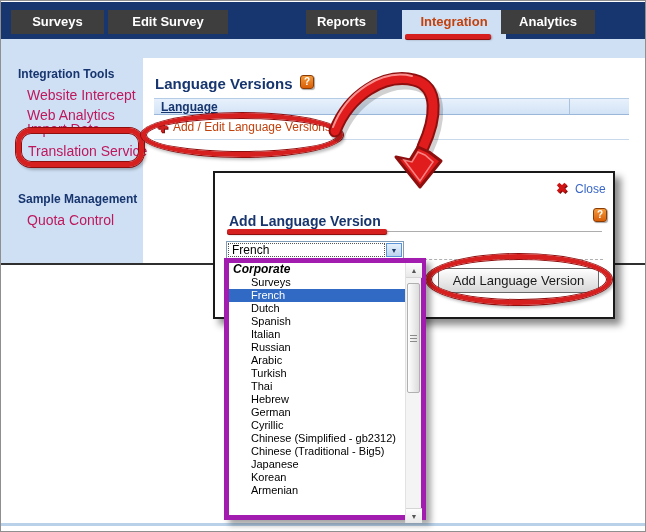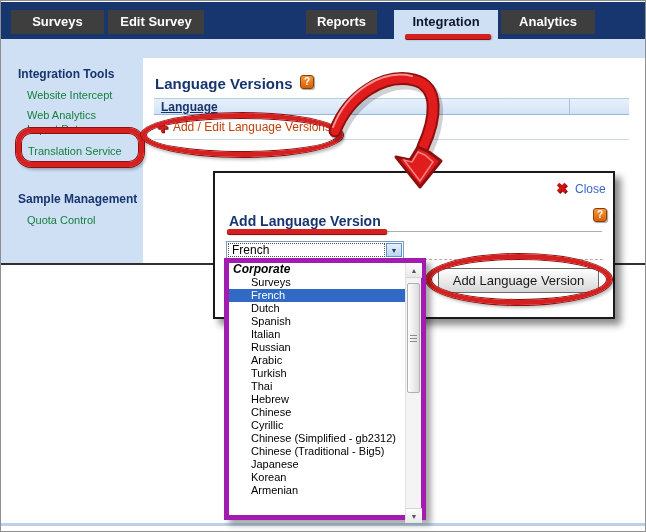--- a/index.html
+++ b/index.html
@@ -4,33 +4,33 @@
 <style>
   html,body{margin:0;padding:0;background:#fff;}
   *{box-sizing:border-box;}
   .screen{position:relative;width:646px;height:532px;background:#ffffff;border:1px solid #8f8f8f;
           font-family:"Liberation Sans",sans-serif;overflow:hidden;}
 
   
   .topbar{position:absolute;left:0;top:1px;width:644px;height:37px;background:#17356e;}
   .tab{position:absolute;top:8px;height:24px;background:#3f3e3e;color:#ffffff;font-size:13px;
        font-weight:bold;text-align:center;line-height:24px;cursor:default;}
-  .tab.active{background:#cfe0f5;color:#0f172a;height:36px;}
+  .tab.active{background:#cfe0f5;color:#c2410c;height:36px;margin-left:8px;}
   .tab-underline{position:absolute;left:404px;top:33px;width:86px;height:5px;background:#d61f1f;
        border-radius:2px;box-shadow:0 1px 0 #8f0f0f,1px 1px 2px rgba(0,0,0,.35);z-index:6;}
 
   
   .band{position:absolute;left:0;top:38px;width:644px;height:225px;background:#cfe0f5;}
   .main-white{position:absolute;left:142px;top:57px;width:502px;height:206px;background:#ffffff;}
   .content-bottom-line{position:absolute;left:0;top:262px;width:644px;height:2px;background:#2f2f2f;}
   .footer-line{position:absolute;left:0;top:522px;width:644px;height:3px;background:#b9d2ea;}
 
   
   .side-title{position:absolute;color:#17356e;font-size:12px;font-weight:bold;line-height:14px;}
-  .side-item{position:absolute;color:#15803d;font-size:11px;line-height:14px;cursor:pointer;}
+  .side-item{position:absolute;color:#be185d;font-size:14px;line-height:14px;cursor:pointer;}
 
   
   .page-title{position:absolute;left:154px;top:74px;color:#17356e;font-size:15px;font-weight:bold;}
   .help{position:absolute;width:14px;height:14px;border-radius:3px;border:1px solid #8a3c05;
         background:linear-gradient(#f49a3c,#d95f07);color:#fff;font-size:10px;font-weight:bold;
         text-align:center;line-height:12px;box-shadow:1px 1px 1px rgba(0,0,0,.35);cursor:pointer;}
   .tbl-head{position:absolute;left:153px;top:97px;width:475px;height:17px;
         background:linear-gradient(#e8f1fc,#d2e3f6);border-top:1px solid #b5cce6;border-bottom:1px solid #9ab6d8;}
   .tbl-head-label{position:absolute;left:7px;top:1px;color:#17356e;font-size:12px;font-weight:bold;
         text-decoration:underline;line-height:14px;cursor:pointer;}
@@ -89,21 +89,21 @@
 
   .arrow-svg{position:absolute;left:318px;top:66px;z-index:30;pointer-events:none;}
 </style>
 </head>
 <body>
 
 <div class="screen">
 
   <div class="topbar">
     <div class="tab" style="left:10px;width:93px">Surveys</div>
-    <div class="tab" style="left:107px;width:96px">Edit Survey</div>
+    <div class="tab" style="left:107px;width:120px">Edit Survey</div>
     <div class="tab" style="left:305px;width:71px">Reports</div>
     <div class="tab active" style="left:393px;width:104px">Integration</div>
     <div class="tab" style="left:500px;width:94px">Analytics</div>
   </div>
   <div class="tab-underline"></div>
 
   <div class="band"></div>
   <div class="main-white"></div>
   <div class="content-bottom-line"></div>
   <div class="footer-line"></div>
@@ -162,21 +162,21 @@
     <div class="opt">Surveys</div>
     <div class="opt sel">French</div>
     <div class="opt">Dutch</div>
     <div class="opt">Spanish</div>
     <div class="opt">Italian</div>
     <div class="opt">Russian</div>
     <div class="opt">Arabic</div>
     <div class="opt">Turkish</div>
     <div class="opt">Thai</div>
     <div class="opt">Hebrew</div>
-    <div class="opt">Chinese</div>
+    <div class="opt">German</div>
     <div class="opt">Cyrillic</div>
     <div class="opt">Chinese (Simplified - gb2312)</div>
     <div class="opt">Chinese (Traditional - Big5)</div>
     <div class="opt">Japanese</div>
     <div class="opt">Korean</div>
     <div class="opt">Armenian</div>
 
     <div class="sb">
       <div class="sb-btn sb-up">▲</div>
       <div class="sb-thumb">

